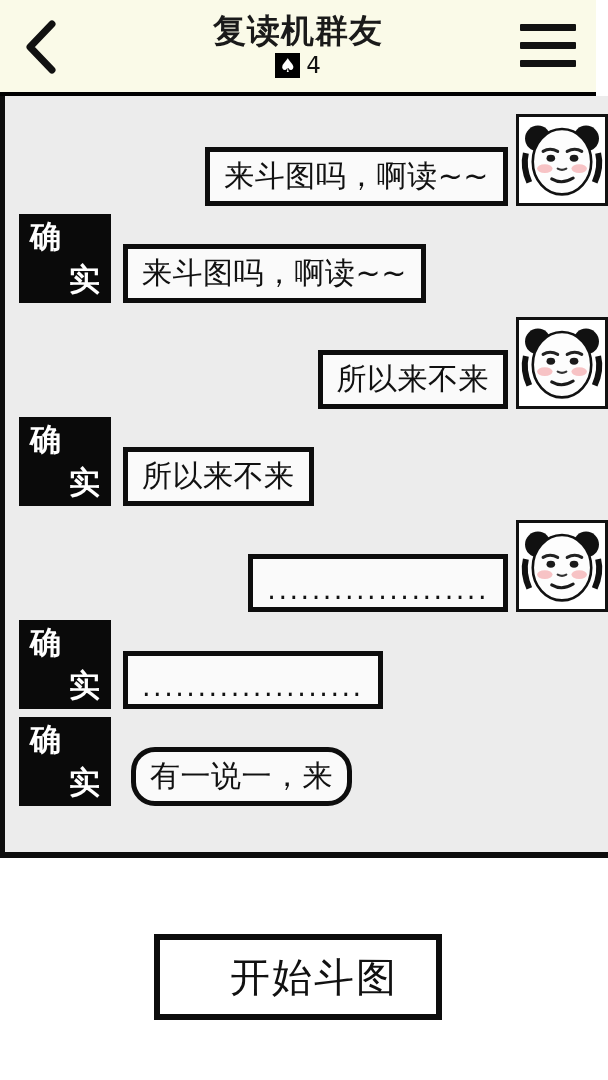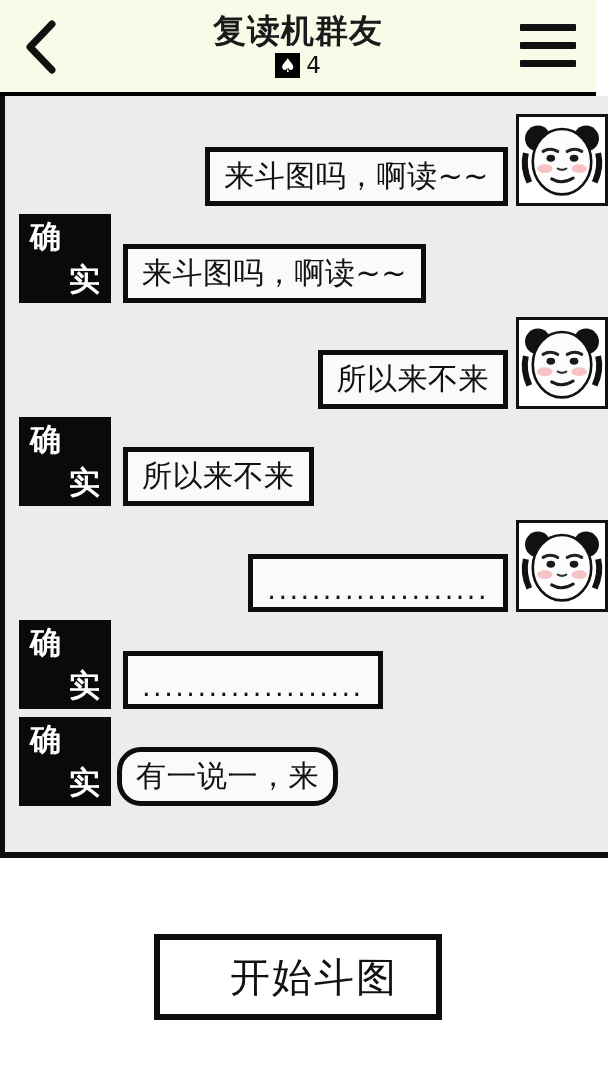--- a/index.html
+++ b/index.html
@@ -193,21 +193,21 @@
   .r4 { margin-top: 8px; }
   .r4 .bubble { margin-left: 12px; margin-top: 18px; }
 
   .r5 { margin-top: 14px; }
   .r5 .bubble { margin-right: 8px; }
 
   .r6 { margin-top: 8px; }
   .r6 .bubble { margin-left: 12px; margin-top: 18px; }
 
   .r7 { margin-top: 8px; }
-  .r7 .bubble { margin-left: 6px; margin-top: 18px; border-radius: 24px; }
+  .r7 .bubble { margin-left: 20px; margin-top: 18px; border-radius: 24px; }
 
   .ml14 { margin-left: 14px; }
 
   
   .footer {
     flex: 1 1 auto;
     background: #ffffff;
     display: flex;
     align-items: flex-start;
     justify-content: center;

